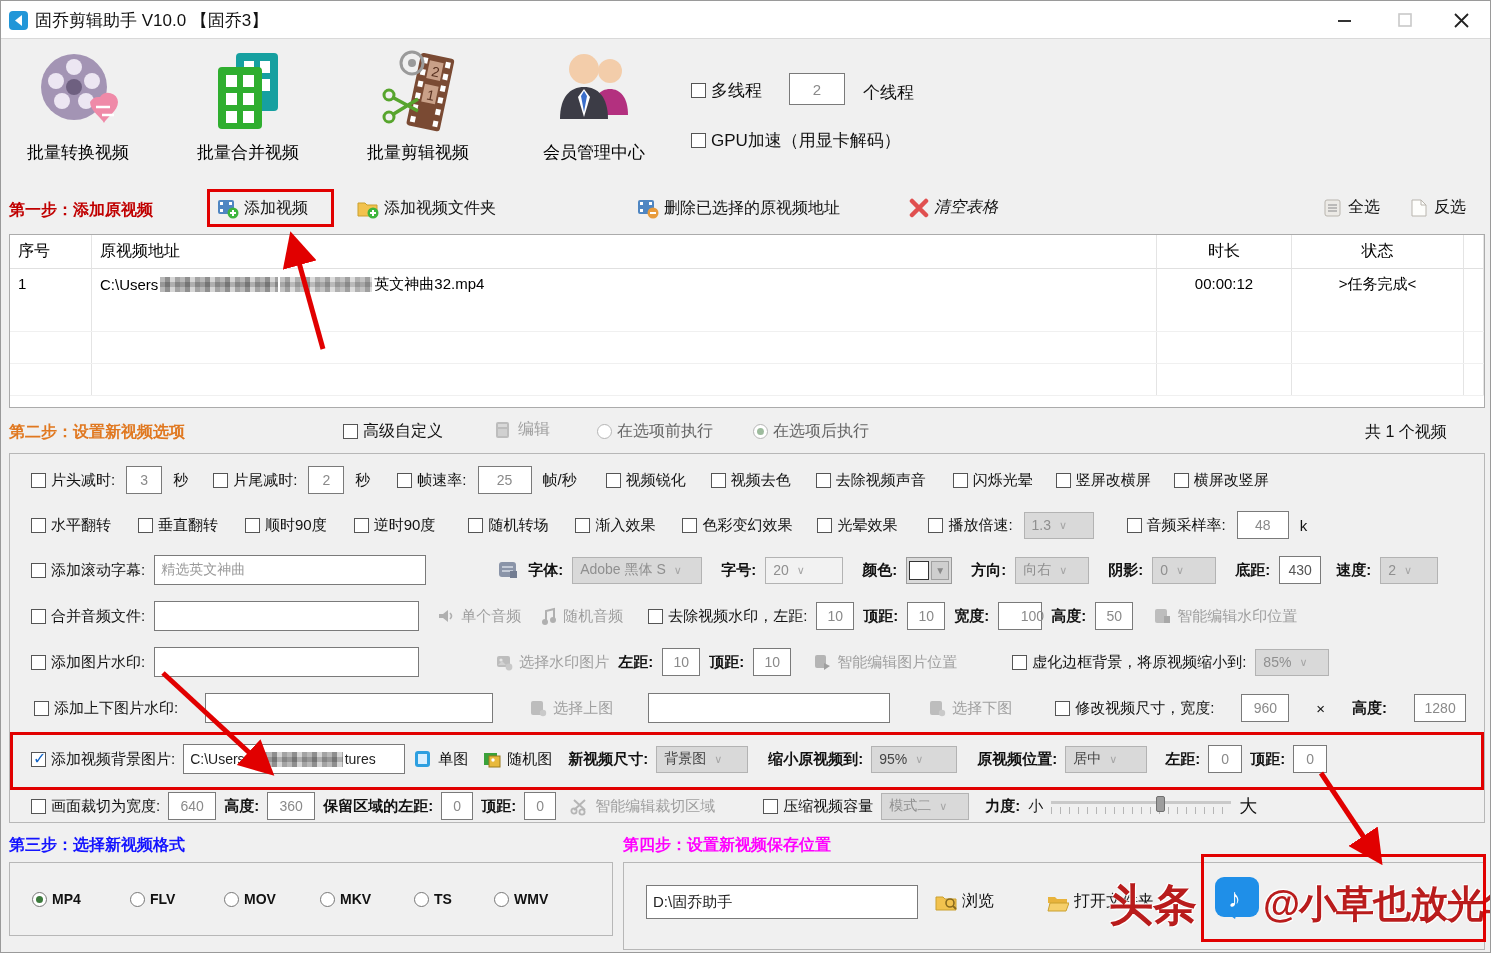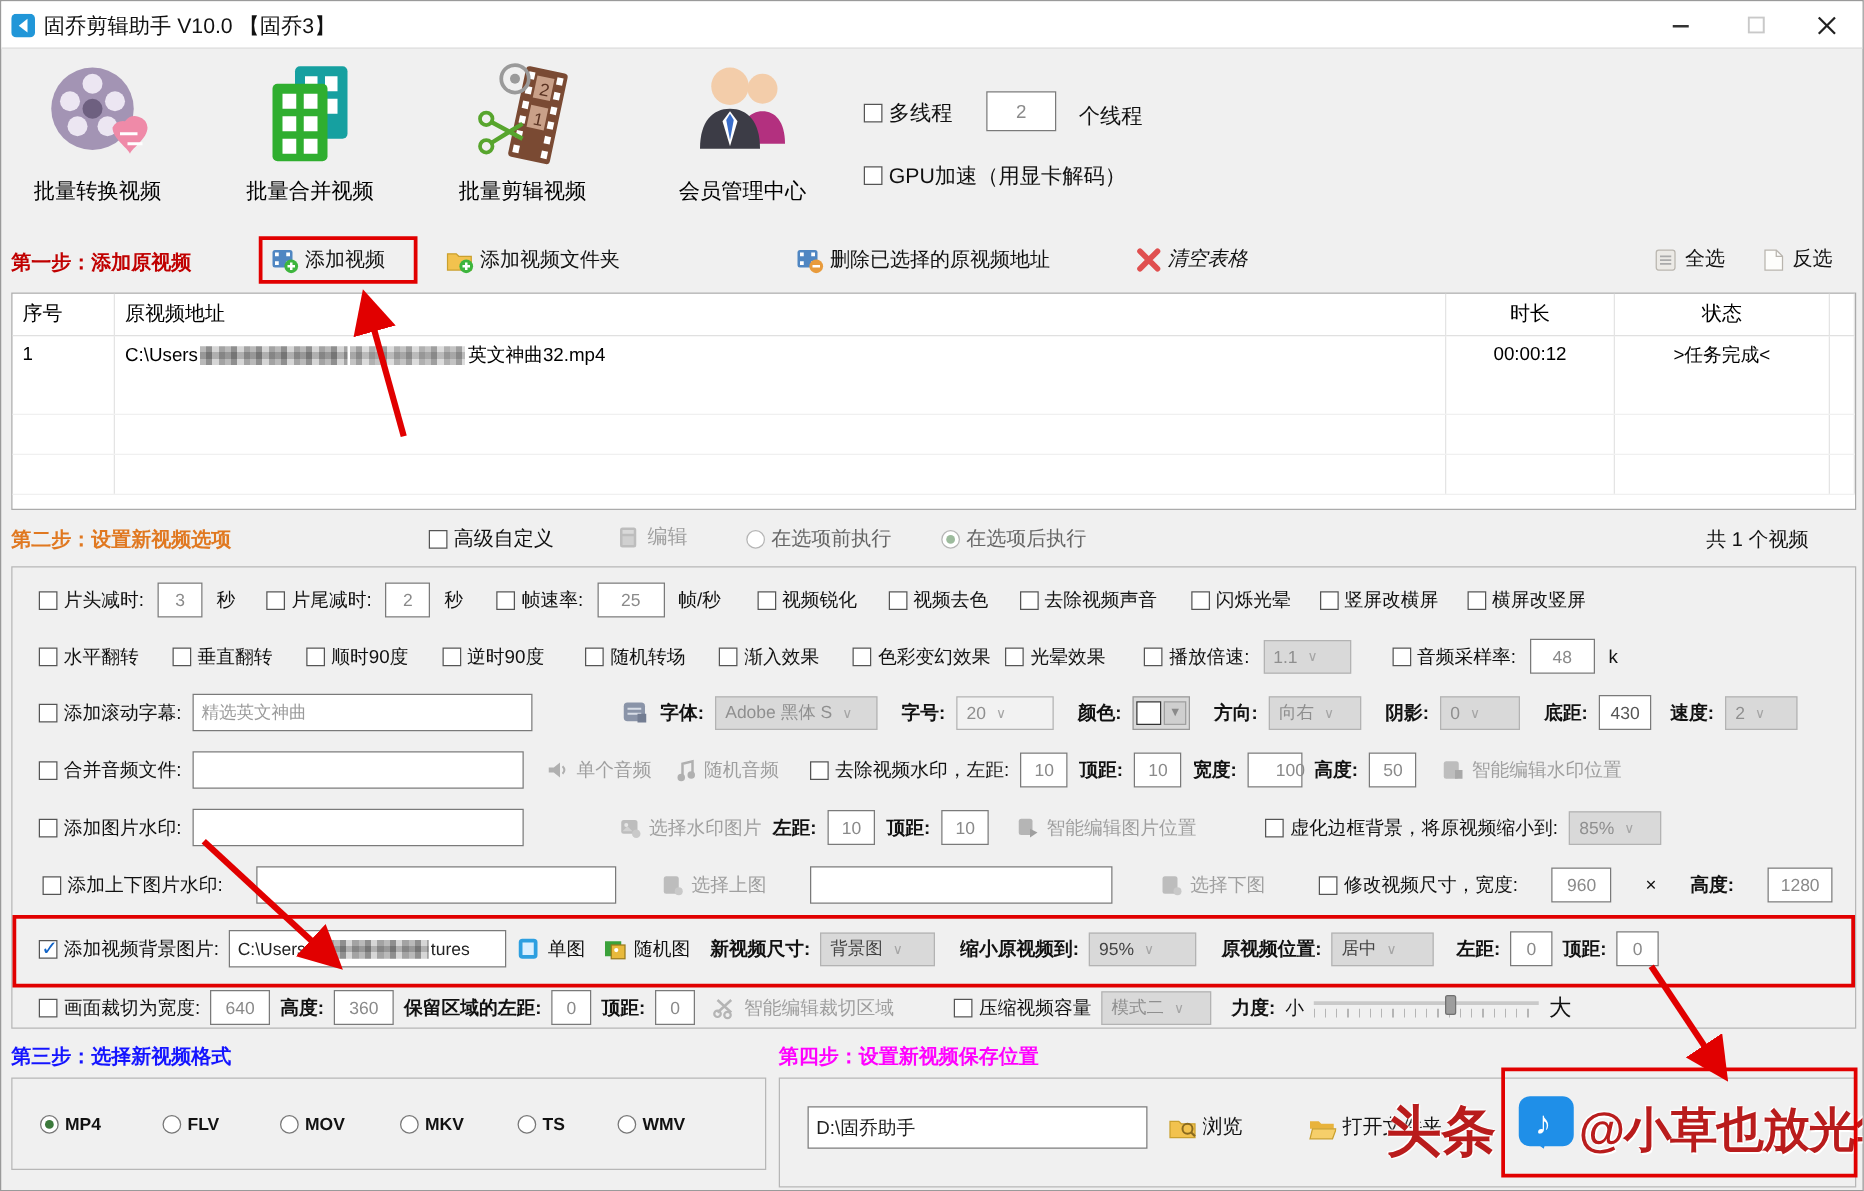--- a/index.html
+++ b/index.html
@@ -392,30 +392,30 @@
         <span class="lbl">随机转场</span>
       </span>
     <span class="it" style="margin-left:16px;">
         <span class="cb"></span>
         <span class="lbl">渐入效果</span>
       </span>
     <span class="it" style="margin-left:16px;">
         <span class="cb"></span>
         <span class="lbl">色彩变幻效果</span>
       </span>
-    <span class="it" style="margin-left:1px;justify-content:space-between;">
+    <span class="it" style="margin-left:14px;justify-content:space-between;">
         <span class="cb"></span>
         <span class="lbl">光晕效果</span>
       </span>
     <span class="it" style="margin-left:20px;">
         <span class="cb"></span>
         <span class="lbl">播放倍速:</span>
       </span>
     <span class="dd" style="width:70px;">
-        <span>1.1</span>
+        <span>1.3</span>
       </span>
     <span class="it" style="margin-left:22px;">
         <span class="cb"></span>
         <span class="lbl">音频采样率:</span>
       </span>
     <span class="num" style="width:52px;">48</span>
     <span class="lbl">k</span>
   </div>
 
   <div class="row" style="top:551px;height:36px;padding-left:22px;gap:9px;">

